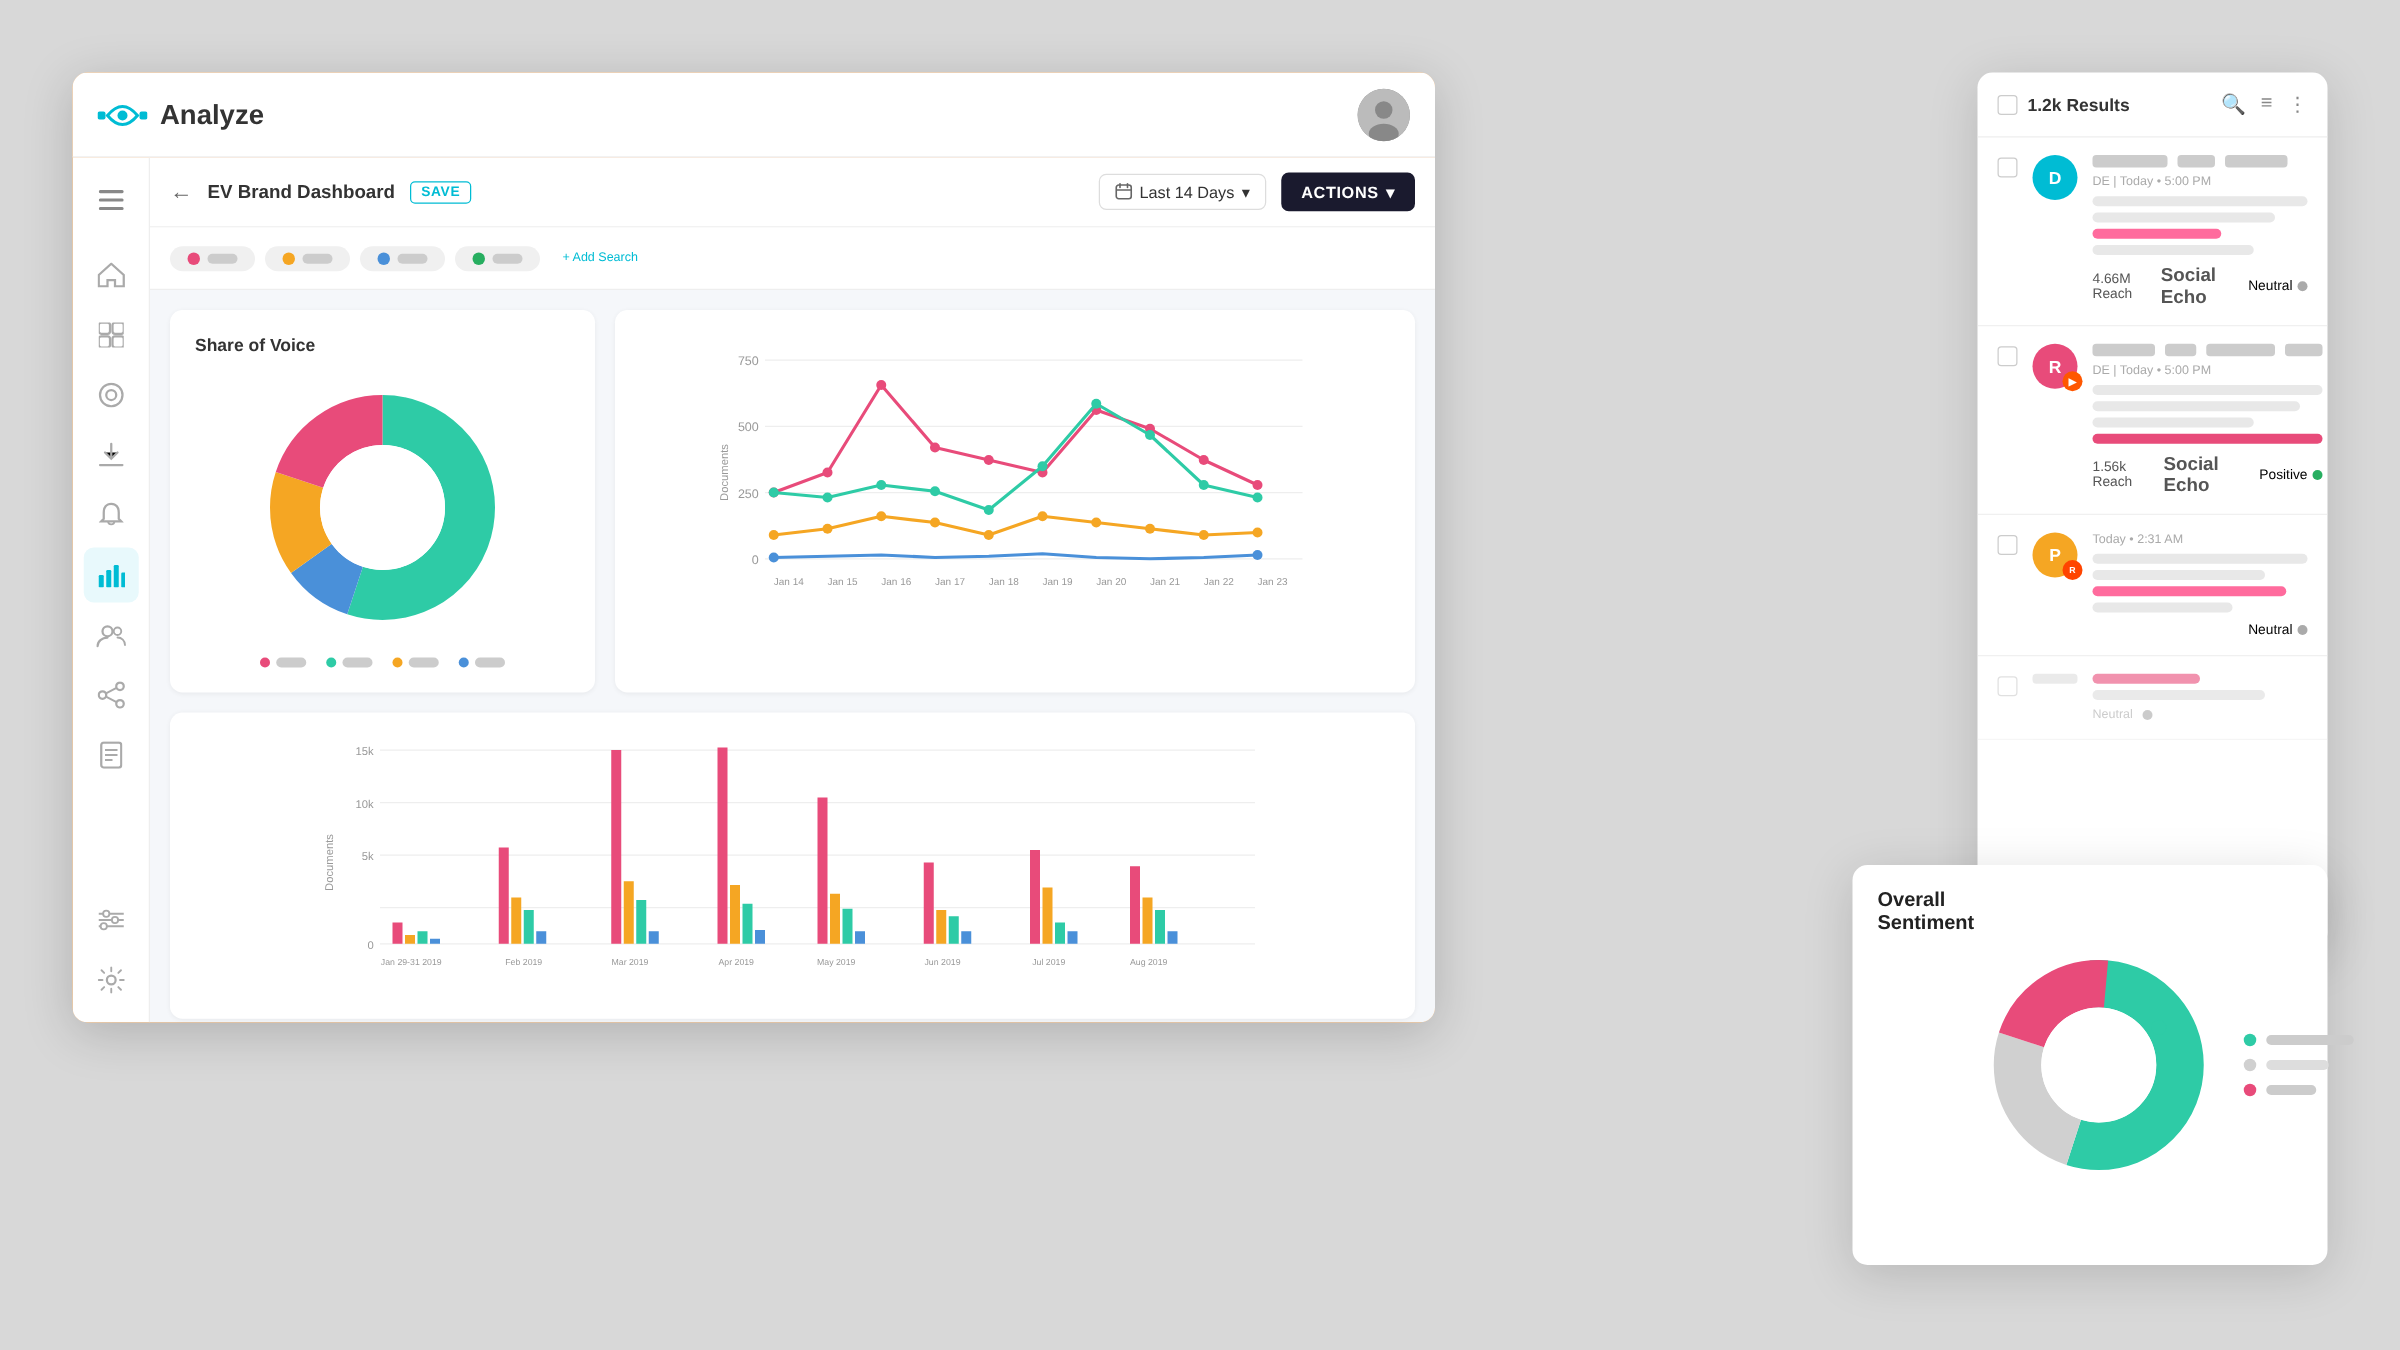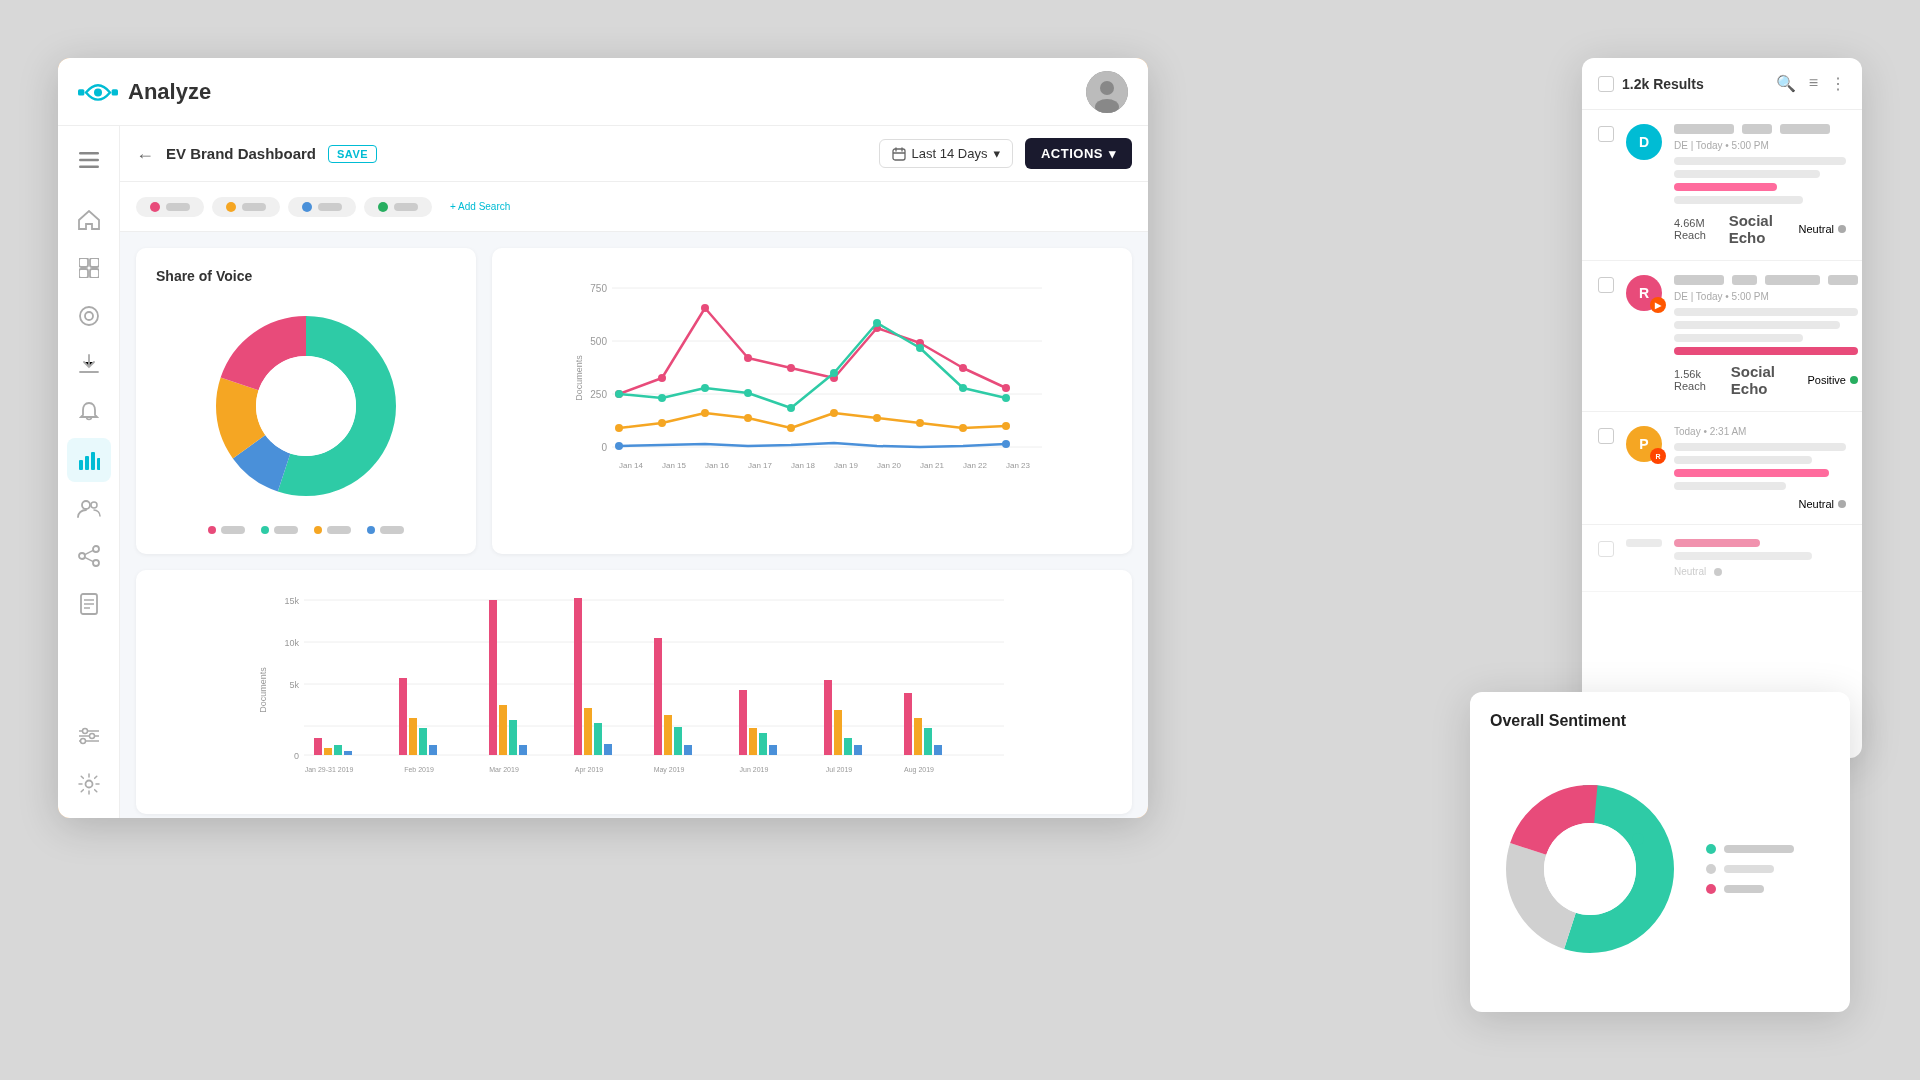--- a/index.html
+++ b/index.html
@@ -152,21 +152,20 @@
       font-size: 11px;
       font-weight: 700;
       padding: 2px 8px;
       border-radius: 4px;
       letter-spacing: 0.5px;
     }
 
     .date-range-btn {
       margin-left: auto;
       display: flex;
-      align-items: center;
       gap: 6px;
       border: 1px solid #ddd;
       border-radius: 6px;
       padding: 6px 12px;
       font-size: 13px;
       color: #333;
       cursor: pointer;
       background: #fff;
     }
 
@@ -447,30 +446,30 @@
 
     .sentiment-dot {
       width: 8px;
       height: 8px;
       border-radius: 50%;
     }
 
     
     .sentiment-card {
       position: absolute;
-      right: 70px;
+      right: 58px;
       bottom: 68px;
       width: 380px;
       height: 320px;
       background: #fff;
       border-radius: 12px;
       box-shadow: 0 8px 40px rgba(0,0,0,0.15);
       padding: 20px;
       display: flex;
-      flex-direction: column;
+      flex-direction: row;
     }
 
     .sentiment-title {
       font-size: 16px;
       font-weight: 600;
       color: #222;
       margin-bottom: 16px;
     }
 
     .sentiment-body {

